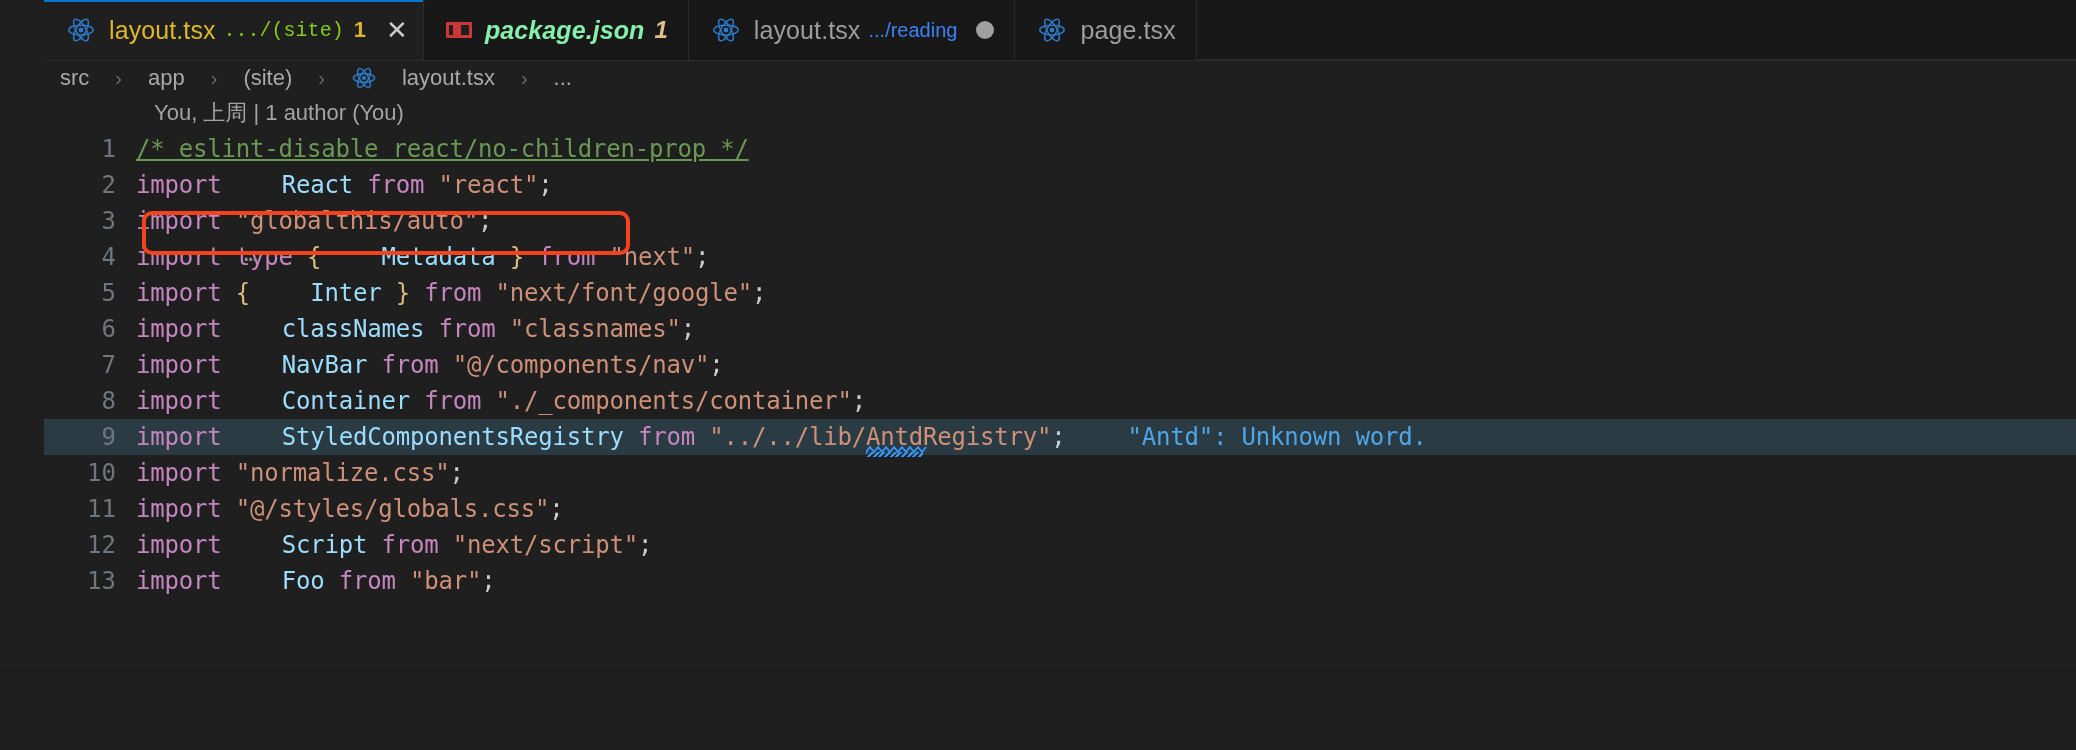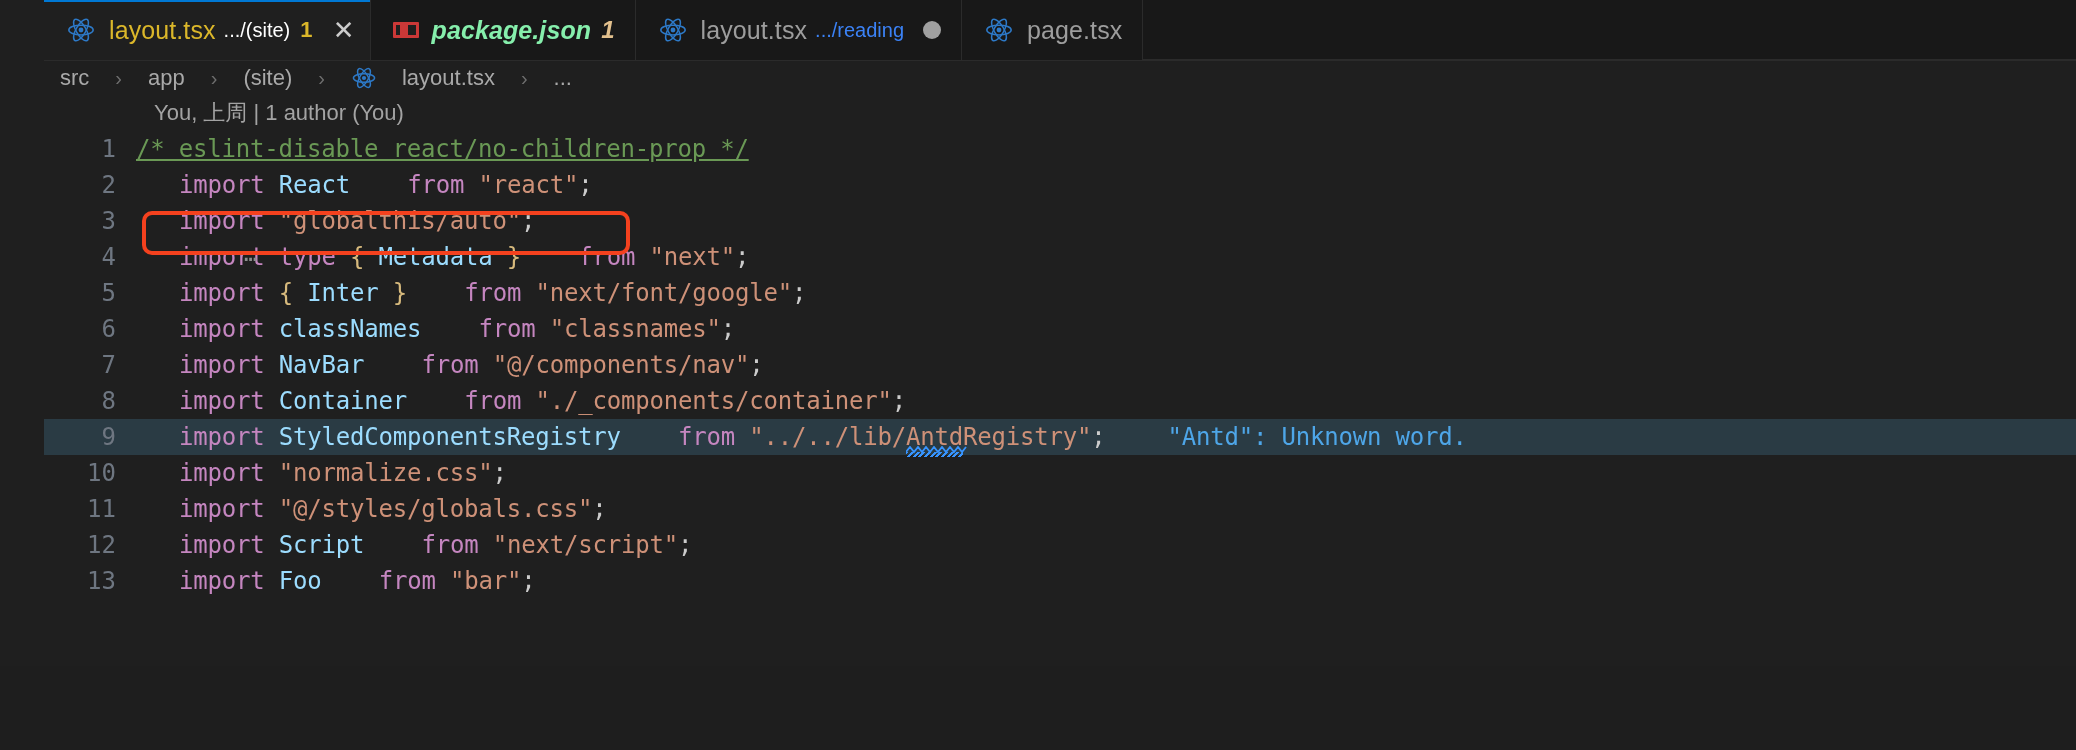--- a/index.html
+++ b/index.html
@@ -66,21 +66,22 @@
     color: #86efac;
     font-style: italic;
     font-weight: bold;
   }
   .tab-desc {
     font-size: 20px;
     color: #3b82f6;
     margin-left: -5px;
   }
   .tab.active .tab-desc {
-    color: #ffffff;
+    color: #84cc16;
+    font-family: Liberation Mono, monospace;
   }
   .tab-badge {
     font-size: 22px;
     font-weight: bold;
     color: #dbb72a;
     margin-left: -3px;
   }
   .tab.dirtytab .tab-badge {
     color: #e2c08d;
     font-style: italic;
@@ -191,22 +192,22 @@
     font-size: 24px;
     user-select: none;
   }
   .code {
     flex: 1 1 auto;
     padding-left: 0px;
     color: #cccccc;
     letter-spacing: -0.2px;
   }
   .tok-comment { color: #6a9955; text-decoration: underline; }
-  .tok-kw      { color: #c586c0; margin-left: 43px; }
-  .tok-ident   { color: #9cdcfe; }
+  .tok-kw      { color: #c586c0; }
+  .tok-ident   { color: #9cdcfe; margin-left: 46px; }
   .tok-str     { color: #ce9178; }
   .tok-brace   { color: #d7ba7d; }
   .tok-plain   { color: #cccccc; }
 
   .squiggle {
     position: relative;
     text-decoration: none;
   }
   .squiggle::after {
     content: "";

